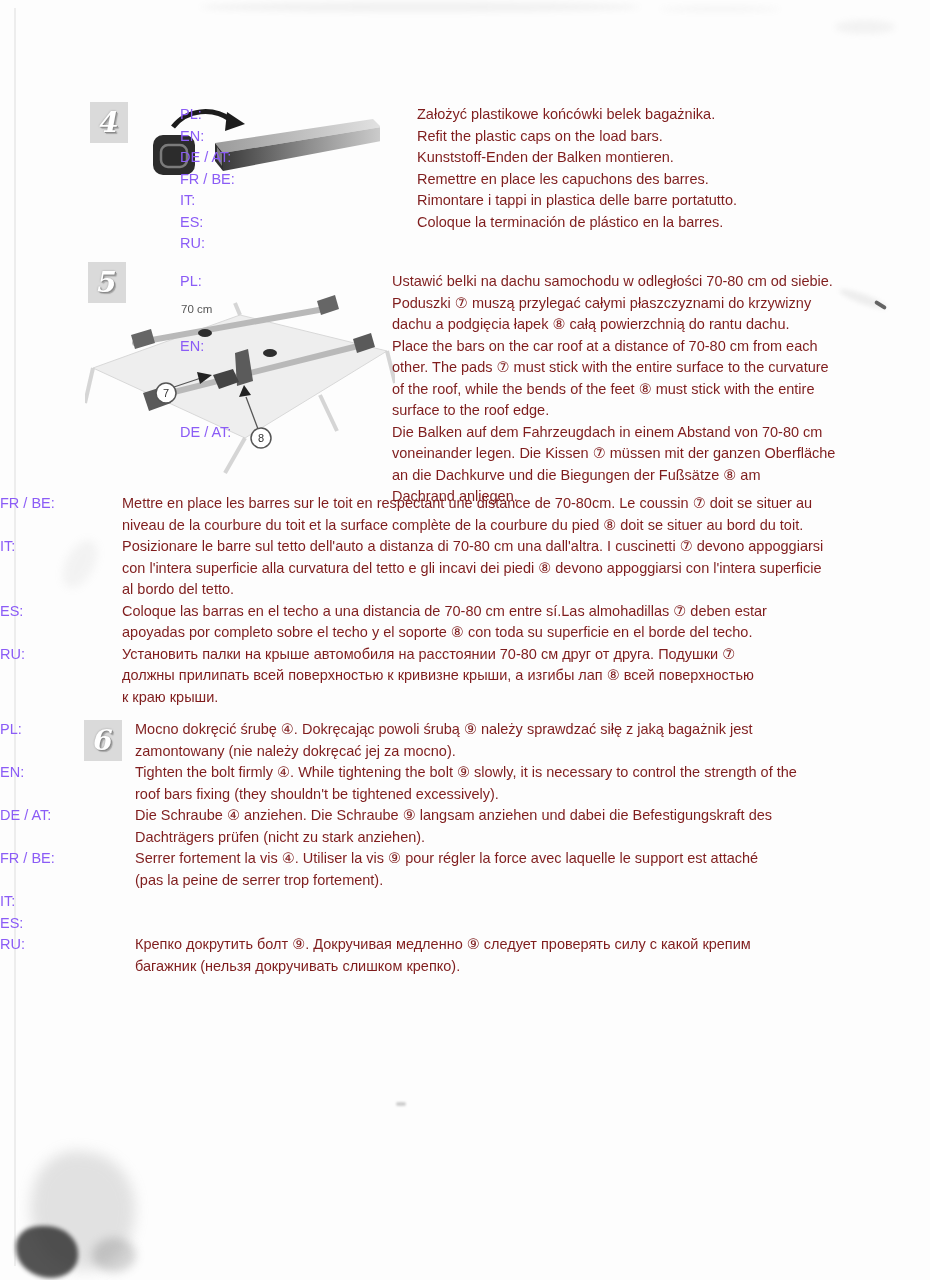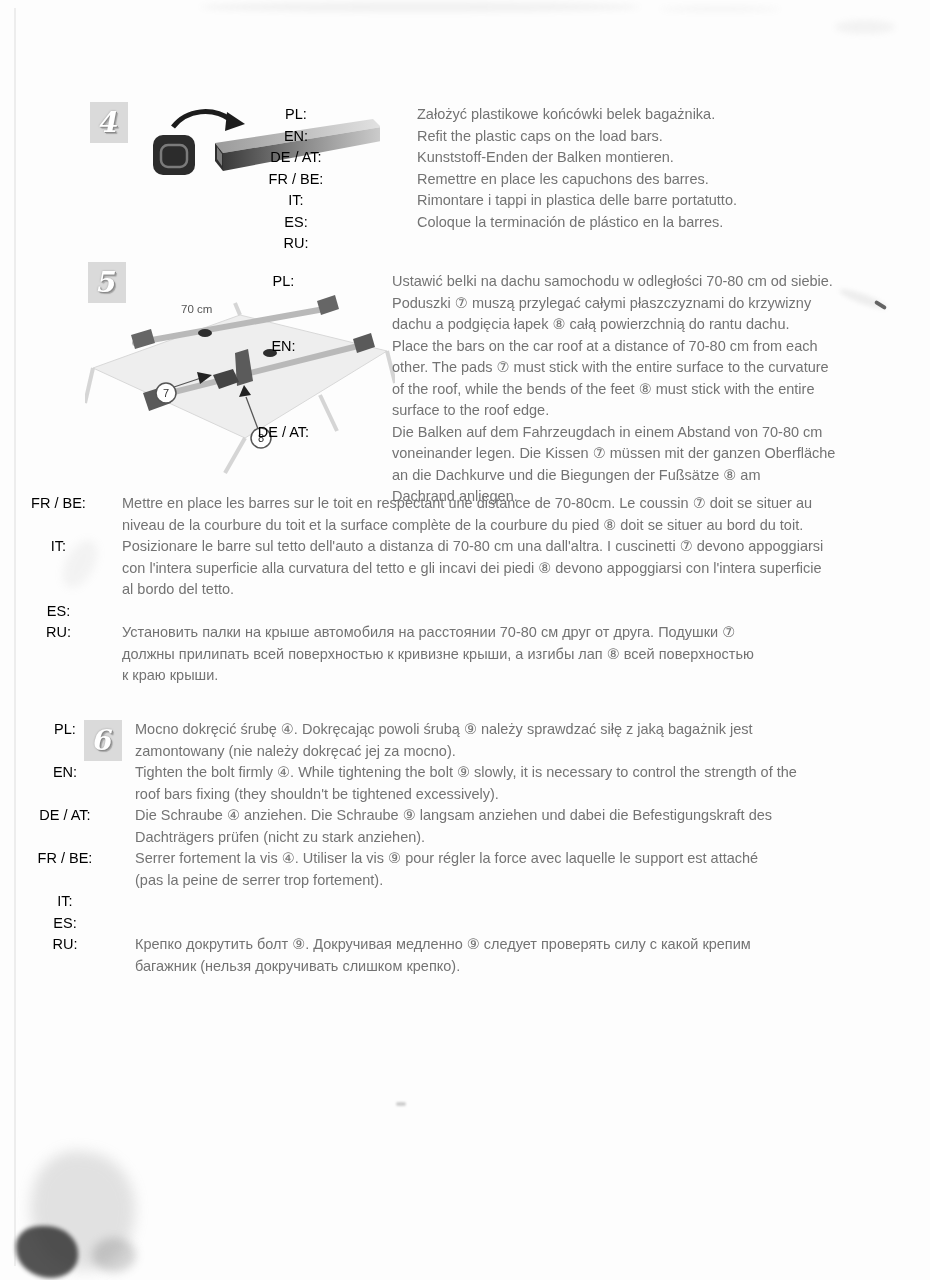--- a/index.html
+++ b/index.html
@@ -5,22 +5,22 @@
   html,body { margin:0; padding:0; background:#ffffff; }
   .page {
     position:relative; width:930px; height:1280px;
     background:#fdfdfd; overflow:hidden;
     font-family:"Liberation Sans","DejaVu Sans",sans-serif;
     color:#3c3c3c;
   }
   
   .sec { position:absolute; font-size:14.5px; line-height:21.5px; }
   .row { display:flex; align-items:flex-start; }
-  .lbl { flex:none; text-align:center; color:#000000; padding-right:5px; }
-  .txt { flex:none; white-space:pre-wrap; color:#737373; }
+  .lbl { flex:none; text-align:left; color:#8b5cf6; padding-right:5px; }
+  .txt { flex:none; white-space:pre-wrap; color:#7f1d1d; }
   #sec4  { left:180px; top:104px; }
   #sec4  .lbl { width:232px; }
   #sec5r { left:180px; top:271px; }
   #sec5r .lbl { width:207px; }
   #sec5f { left:0px;   top:493px; }
   #sec5f .lbl { width:117px; }
   #sec6  { left:0px;   top:719px; }
   #sec6  .lbl { width:130px; }
   
   .step {
@@ -195,20 +195,22 @@
 niveau de la courbure du toit et la surface complète de la courbure du pied ⑧ doit se situer au bord du toit.</span>
       </div>
     <div class="row">
         <span class="lbl">IT:</span>
         <span class="txt">Posizionare le barre sul tetto dell'auto a distanza di 70-80 cm una dall'altra. I cuscinetti ⑦ devono appoggiarsi
 con l'intera superficie alla curvatura del tetto e gli incavi dei piedi ⑧ devono appoggiarsi con l'intera superficie
 al bordo del tetto.</span>
       </div>
     <div class="row">
         <span class="lbl">ES:</span>
+        <span class="txt">Coloque las barras en el techo a una distancia de 70-80 cm entre sí.Las almohadillas ⑦ deben estar
+apoyadas por completo sobre el techo y el soporte ⑧ con toda su superficie en el borde del techo.</span>
       </div>
     <div class="row">
         <span class="lbl">RU:</span>
         <span class="txt">Установить палки на крыше автомобиля на расстоянии 70-80 см друг от друга. Подушки ⑦
 должны прилипать всей поверхностью к кривизне крыши, а изгибы лап ⑧ всей поверхностью
 к краю крыши.</span>
       </div>
   </div>
 
   <div class="step" id="step6">6</div>

